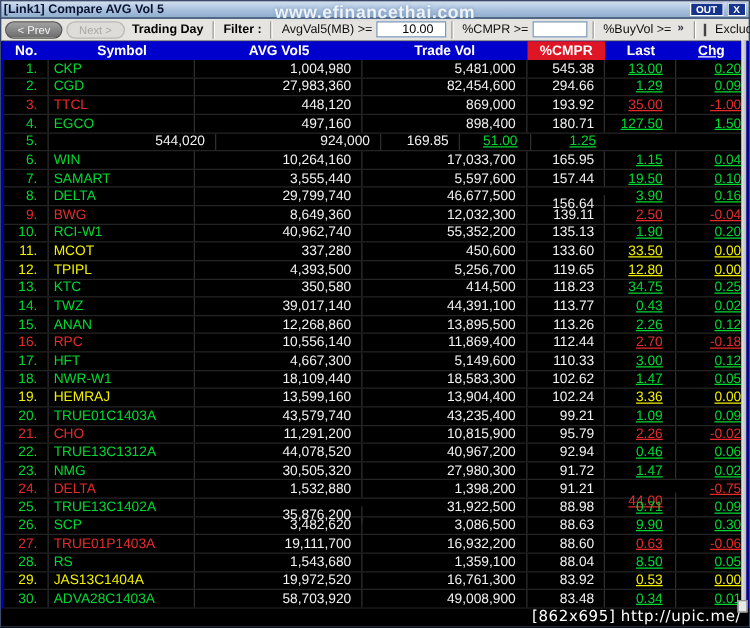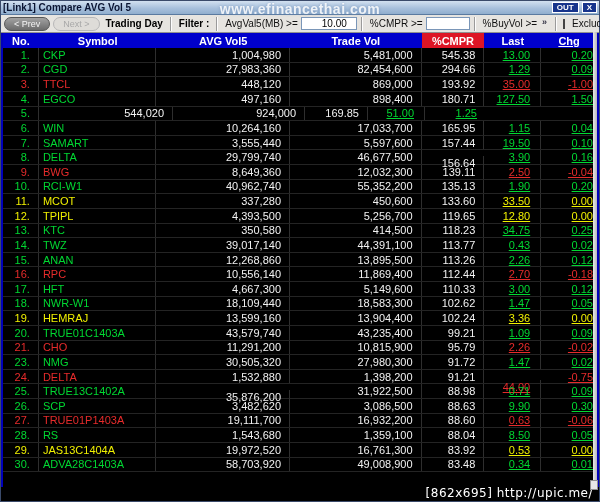--- a/index.html
+++ b/index.html
@@ -299,20 +299,29 @@
       <div class="trow">
         <span class="cell c-no" style="color: rgb(230, 43, 43);">21.</span>
         <span class="cell c-sym" style="color: rgb(230, 43, 43);">CHO</span>
         <span class="cell c-avg" style="color: rgb(242, 242, 242);">11,291,200</span>
         <span class="cell c-trd" style="color: rgb(242, 242, 242);">10,815,900</span>
         <span class="cell c-cmp" style="color: rgb(242, 242, 242);">95.79</span>
         <span class="cell c-last" style="color: rgb(230, 43, 43);">2.26</span>
         <span class="cell c-chg" style="color: rgb(230, 43, 43);">-0.02</span>
       </div>
       <div class="trow">
+        <span class="cell c-no" style="color: rgb(0, 216, 50);">22.</span>
+        <span class="cell c-sym" style="color: rgb(0, 216, 50);">TRUE13C1312A</span>
+        <span class="cell c-avg" style="color: rgb(242, 242, 242);">44,078,520</span>
+        <span class="cell c-trd" style="color: rgb(242, 242, 242);">40,967,200</span>
+        <span class="cell c-cmp" style="color: rgb(242, 242, 242);">92.94</span>
+        <span class="cell c-last" style="color: rgb(0, 216, 50);">0.46</span>
+        <span class="cell c-chg" style="color: rgb(0, 216, 50);">0.06</span>
+      </div>
+      <div class="trow">
         <span class="cell c-no" style="color: rgb(0, 216, 50);">23.</span>
         <span class="cell c-sym" style="color: rgb(0, 216, 50);">NMG</span>
         <span class="cell c-avg" style="color: rgb(242, 242, 242);">30,505,320</span>
         <span class="cell c-trd" style="color: rgb(242, 242, 242);">27,980,300</span>
         <span class="cell c-cmp" style="color: rgb(242, 242, 242);">91.72</span>
         <span class="cell c-last" style="color: rgb(0, 216, 50);">1.47</span>
         <span class="cell c-chg" style="color: rgb(0, 216, 50);">0.02</span>
       </div>
       <div class="trow">
         <span class="cell c-no" style="color: rgb(230, 43, 43);">24.</span>

